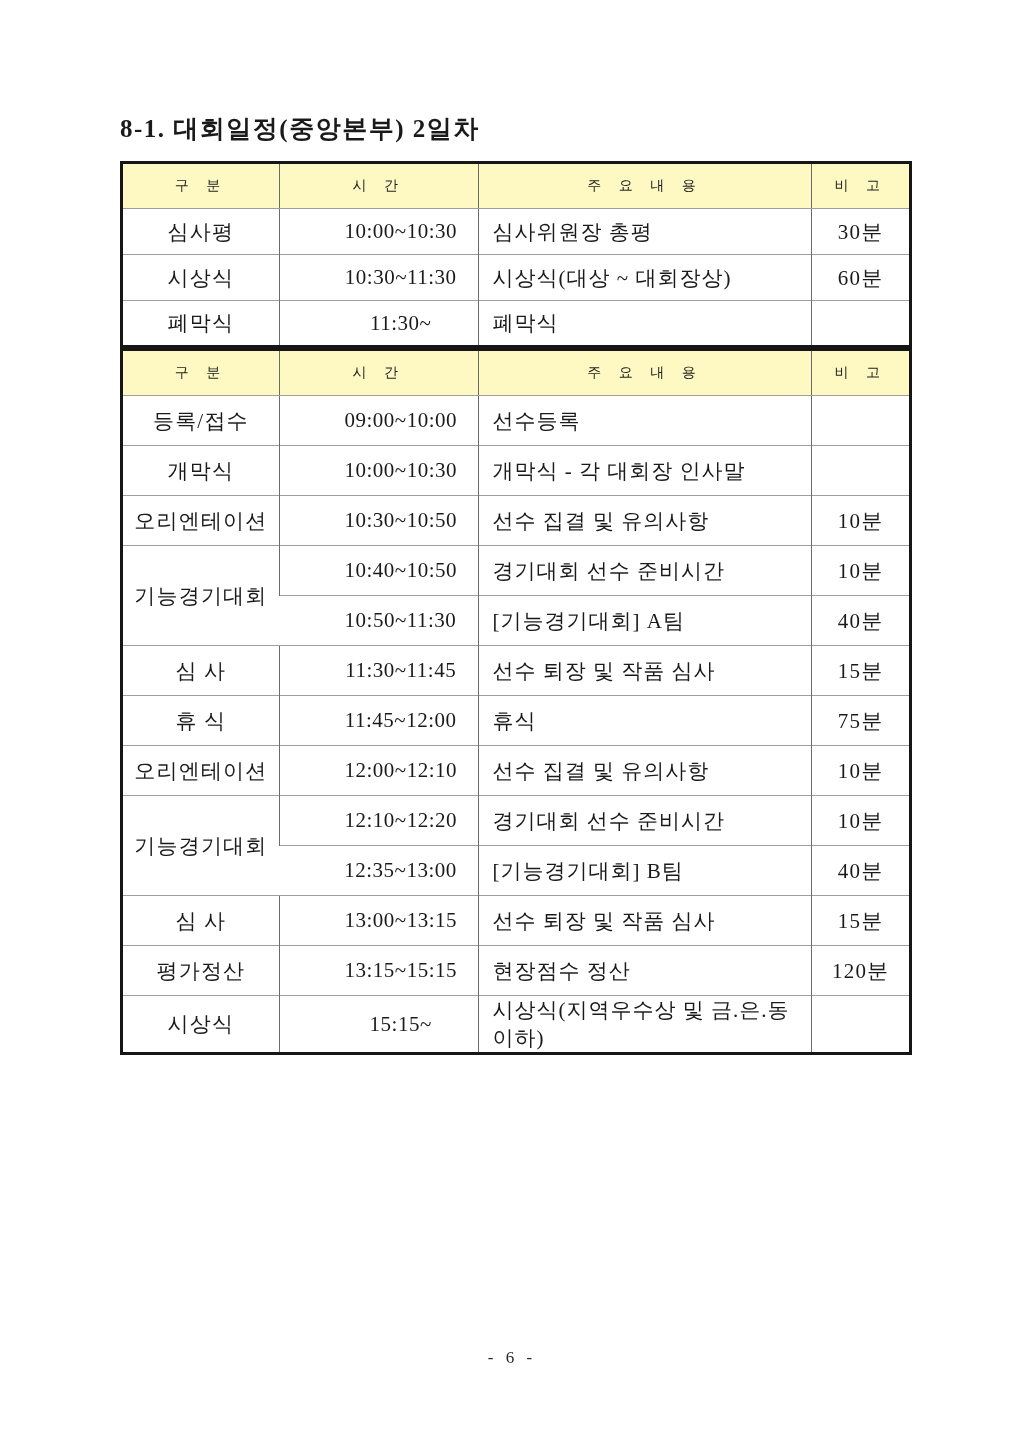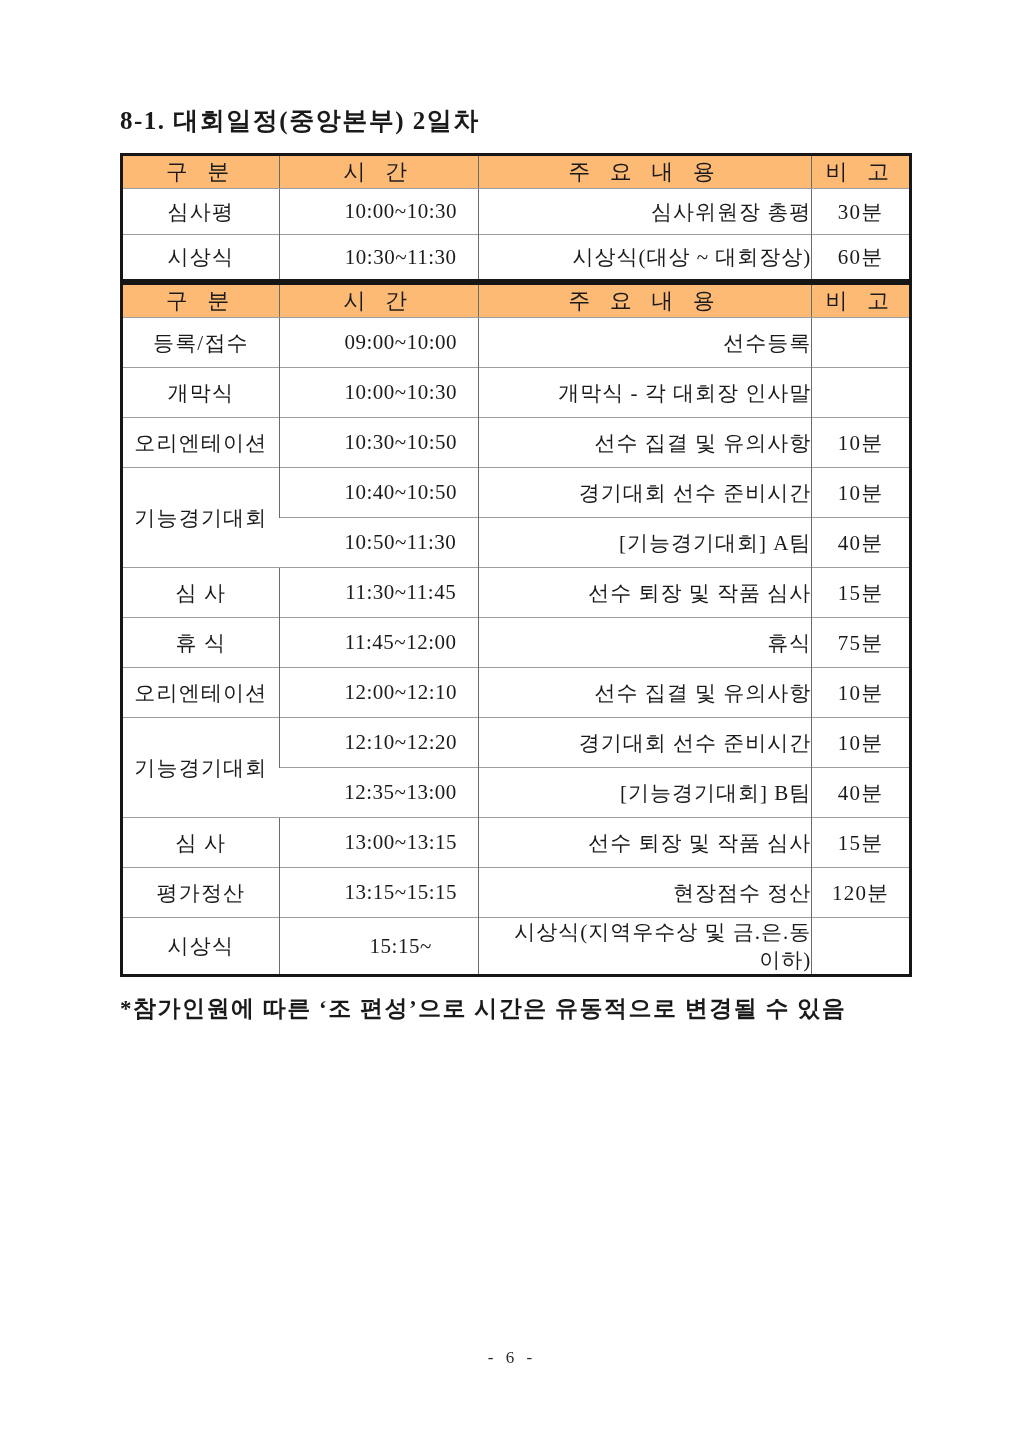--- a/index.html
+++ b/index.html
@@ -11,21 +11,21 @@
   .page {
     position: relative;
     width: 1024px;
     height: 1448px;
     background: #ffffff;
     overflow: hidden;
   }
   .content {
     position: absolute;
     left: 120px;
-    top: 104px;
+    top: 112px;
     width: 792px;
   }
   .section-title {
     font-size: 25px;
     font-weight: bold;
     letter-spacing: 1.5px;
     margin: 0 0 16px 0;
     white-space: pre;
   }
   .sec2-title { margin-top: 40px; }
@@ -33,43 +33,43 @@
     width: 100%;
     border-collapse: collapse;
     border: 3px solid #161616;
     table-layout: fixed;
   }
   table.schedule col.c1 { width: 20%; }
   table.schedule col.c2 { width: 25.2%; }
   table.schedule col.c3 { width: 42.3%; }
   table.schedule col.c4 { width: 12.5%; }
   table.schedule th {
-    background: #fdba74;
+    background: #fef9c3;
     font-weight: normal;
-    font-size: 22px;
+    font-size: 14px;
     letter-spacing: 7px;
     text-align: center;
-    height: 34px;
+    height: 46px;
     border-bottom: 1px solid #9e9e9e;
   }
   table.schedule td {
     font-size: 21px;
     letter-spacing: 1.2px;
     text-align: center;
     vertical-align: middle;
   }
   table.t1 td { height: 46px; }
   table.t2 td { height: 50px; }
   table.schedule th + th,
   table.schedule td + td { border-left: 1px solid #6b6b6b; margin-left: 44px; }
   table.schedule td.cat { border-left: none; }
   table.schedule tbody tr + tr td { border-top: 1px solid #9e9e9e; }
   table.schedule tbody tr.after-span td { border-top: 1px solid #9e9e9e; }
   table.schedule td.content-cell {
-    text-align: right;
+    text-align: left;
     padding-left: 14px;
     letter-spacing: 1px;
   }
   table.schedule td.time-cell { letter-spacing: 0.5px; padding-left: 44px; }
   .footnote {
     margin-top: 16px;
     font-size: 23px;
     font-weight: bold;
     letter-spacing: 1.5px;
     white-space: pre;
@@ -114,20 +114,26 @@
           <td class="time-cell">10:00~10:30</td>
           <td class="content-cell">심사위원장 총평</td>
           <td>30분</td>
         </tr>
         <tr>
           <td class="cat">시상식</td>
           <td class="time-cell">10:30~11:30</td>
           <td class="content-cell">시상식(대상 ~ 대회장상)</td>
           <td>60분</td>
         </tr>
+        <tr>
+          <td class="cat">폐막식</td>
+          <td class="time-cell">11:30~</td>
+          <td class="content-cell">폐막식</td>
+          <td></td>
+        </tr>
       </tbody>
     </table>
 
 
     <table class="schedule t2">
       <colgroup>
           <col class="c1">
           <col class="c2">
           <col class="c3">
           <col class="c4">
@@ -213,17 +219,16 @@
         </tr>
         <tr>
           <td class="cat">시상식</td>
           <td class="time-cell">15:15~</td>
           <td class="content-cell">시상식(지역우수상 및 금.은.동 이하)</td>
           <td></td>
         </tr>
       </tbody>
     </table>
 
-    <p class="footnote">*참가인원에 따른 ‘조 편성’으로 시간은 유동적으로 변경될 수 있음</p>
   </div>
 
   <div class="page-number">- 6 -</div>
 </div>
 
 </body></html>

